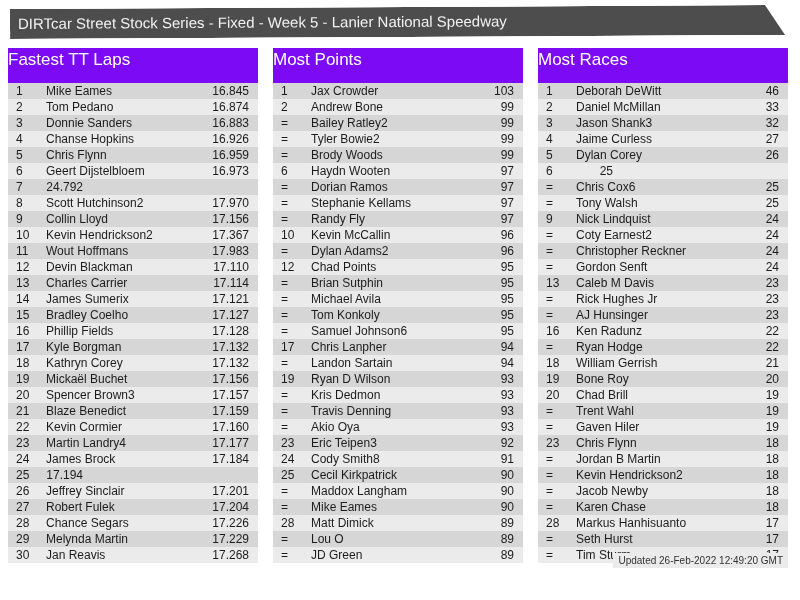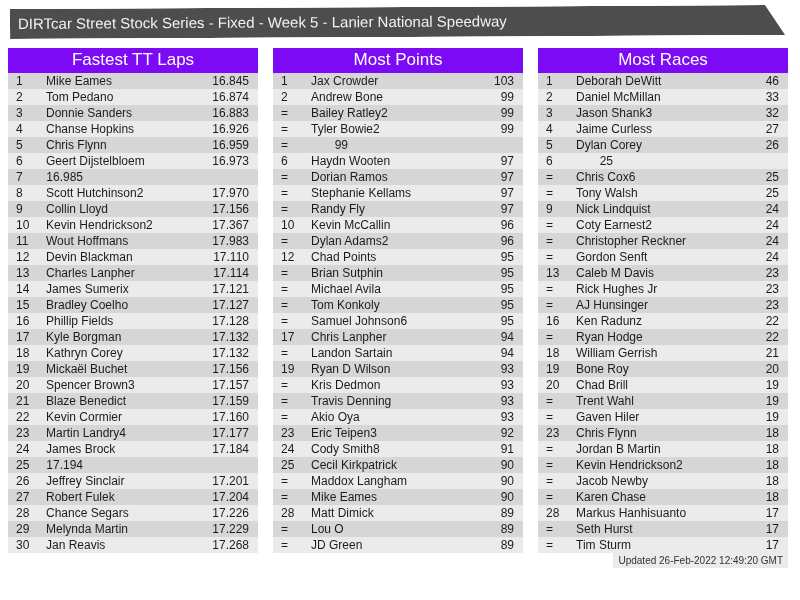--- a/index.html
+++ b/index.html
@@ -22,22 +22,22 @@
     clip-path:polygon(0 0, calc(100% - 20px) 0, 100% 100%, 0 100%);
     transform:rotate(-0.3deg);transform-origin:0 50%;
     white-space:nowrap;
   }
   .tables{
     position:absolute;left:8px;top:48px;width:780px;
     display:flex;gap:15px;
   }
   .tbl{flex:1 1 0;}
   .tbl-header{
-    background:var(--accent);color:#ffffff;text-align:center;
-    height:25px;line-height:24px;font-size:17px;font-weight:400;
+    background:var(--accent);color:#ffffff;text-align:left;
+    height:35px;line-height:24px;font-size:17px;font-weight:400;
     white-space:nowrap;overflow:hidden;
   }
   .row{
     display:flex;height:16px;line-height:16px;
     font-size:12px;color:var(--row-text);white-space:nowrap;
   }
   .row:nth-child(odd){background:var(--row-odd);}
   .row:nth-child(even){background:var(--row-even);}
   .cell-rank{width:38px;padding-left:8px;flex:0 0 auto;}
   .cell-name{flex:1 1 auto;overflow:hidden;}
@@ -83,21 +83,21 @@
         <div class="cell-name">Chris Flynn</div>
         <div class="cell-val">16.959</div>
       </div>
       <div class="row">
         <div class="cell-rank">6</div>
         <div class="cell-name">Geert Dijstelbloem</div>
         <div class="cell-val">16.973</div>
       </div>
       <div class="row">
         <div class="cell-rank">7</div>
-        <div class="cell-val">16.985</div>
+        <div class="cell-val">24.792</div>
       </div>
       <div class="row">
         <div class="cell-rank">8</div>
         <div class="cell-name">Scott Hutchinson2</div>
         <div class="cell-val">17.970</div>
       </div>
       <div class="row">
         <div class="cell-rank">9</div>
         <div class="cell-name">Collin Lloyd</div>
         <div class="cell-val">17.156</div>
@@ -112,21 +112,21 @@
         <div class="cell-name">Wout Hoffmans</div>
         <div class="cell-val">17.983</div>
       </div>
       <div class="row">
         <div class="cell-rank">12</div>
         <div class="cell-name">Devin Blackman</div>
         <div class="cell-val">17.110</div>
       </div>
       <div class="row">
         <div class="cell-rank">13</div>
-        <div class="cell-name">Charles Lanpher</div>
+        <div class="cell-name">Charles Carrier</div>
         <div class="cell-val">17.114</div>
       </div>
       <div class="row">
         <div class="cell-rank">14</div>
         <div class="cell-name">James Sumerix</div>
         <div class="cell-val">17.121</div>
       </div>
       <div class="row">
         <div class="cell-rank">15</div>
         <div class="cell-name">Bradley Coelho</div>
@@ -224,20 +224,21 @@
         <div class="cell-name">Bailey Ratley2</div>
         <div class="cell-val">99</div>
       </div>
       <div class="row">
         <div class="cell-rank">=</div>
         <div class="cell-name">Tyler Bowie2</div>
         <div class="cell-val">99</div>
       </div>
       <div class="row">
         <div class="cell-rank">=</div>
+        <div class="cell-name">Brody Woods</div>
         <div class="cell-val">99</div>
       </div>
       <div class="row">
         <div class="cell-rank">6</div>
         <div class="cell-name">Haydn Wooten</div>
         <div class="cell-val">97</div>
       </div>
       <div class="row">
         <div class="cell-rank">=</div>
         <div class="cell-name">Dorian Ramos</div>

